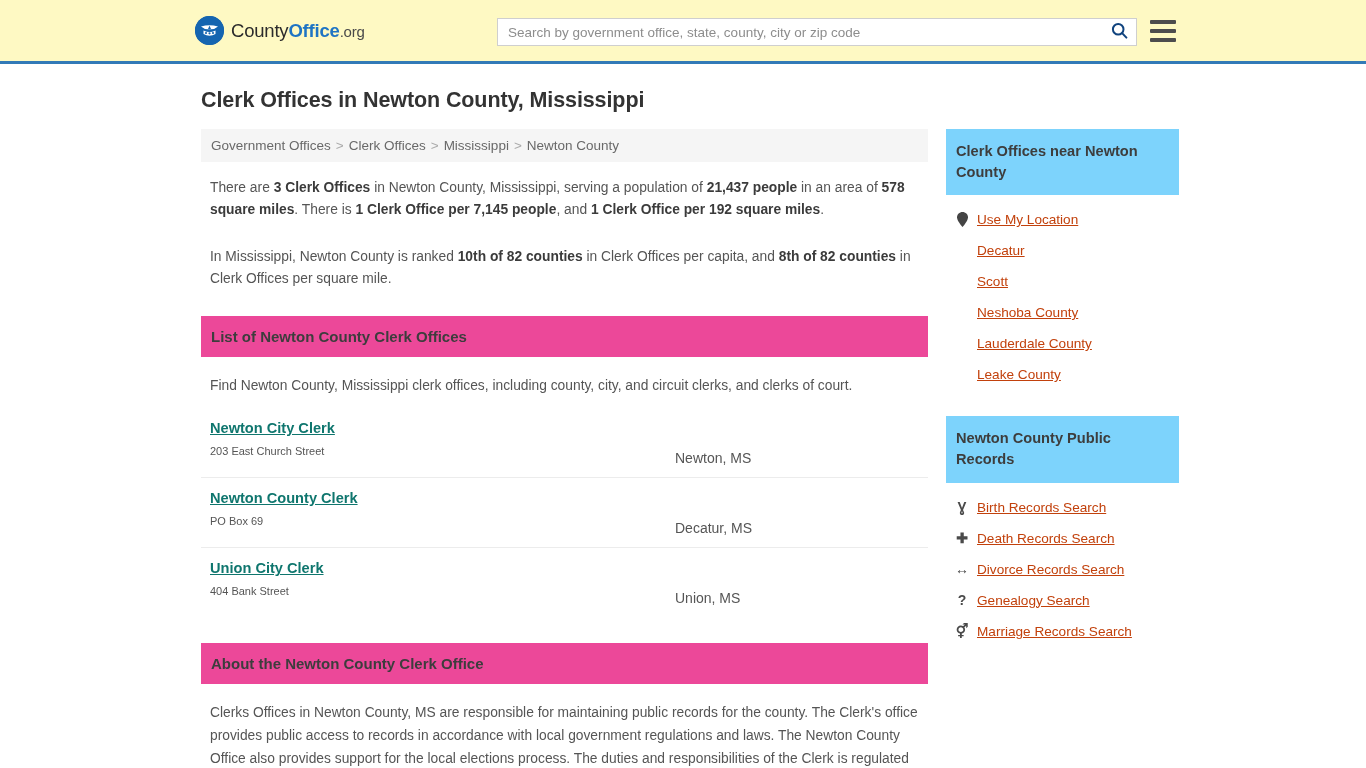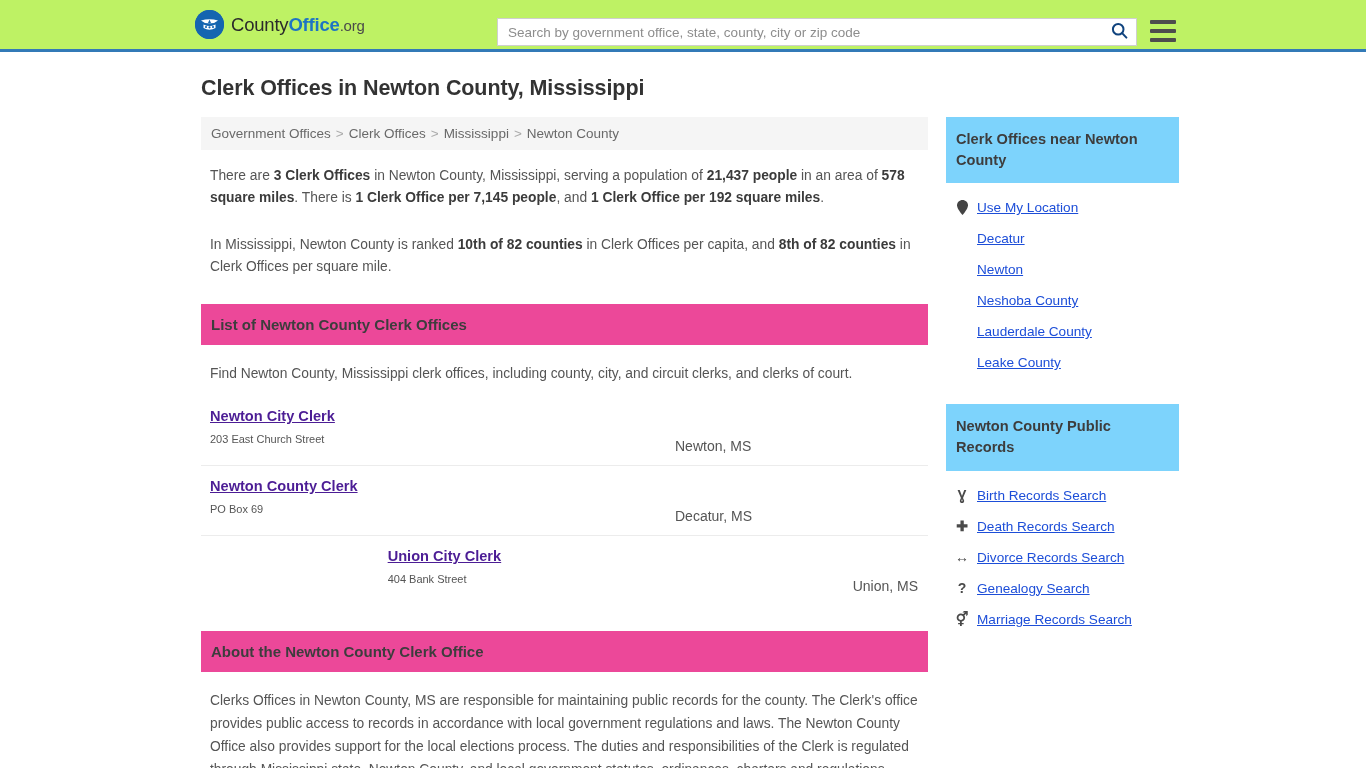--- a/index.html
+++ b/index.html
@@ -7,22 +7,22 @@
     margin: 0; padding: 0;
     width: 1366px; height: 768px;
     overflow: hidden;
     background: #ffffff;
     font-family: "Liberation Sans", sans-serif;
     -webkit-font-smoothing: antialiased;
   }
 
   
   .topbar {
-    height: 52px;
-    background: #bef264;
+    height: 64px;
+    background: #fef9c3;
     border-bottom: 3px solid #337ab7;
     display: flex;
     align-items: center;
     position: relative;
   }
   .brand {
     display: flex;
     align-items: center;
     margin-left: 195px;
     gap: 7px;
@@ -170,26 +170,26 @@
   }
 
   
   .office-list { margin-top: 11px; }
   .office-row {
     display: flex;
     align-items: flex-start;
     padding: 11px 10px 11px 9px;
     border-bottom: 1px solid #ececec;
   }
-  .office-row:last-child { border-bottom: 0; justify-content: flex-end; }
+  .office-row:last-child { border-bottom: 0; }
   .office-left { width: 465px; flex: 0 0 465px; }
   .office-name {
     font-size: 14.6px;
     font-weight: bold;
-    color: #4c1d95;
+    color: #0f766e;
     text-decoration: underline;
     display: inline-block;
     cursor: pointer;
   }
   .office-addr {
     font-size: 11px;
     color: #555555;
     margin-top: 8px;
   }
   .office-city {
@@ -219,21 +219,21 @@
   .side-links { padding-top: 9px; }
   .side-link-row {
     display: flex;
     align-items: center;
     gap: 8px;
     padding: 8px 10px 8px 9px;
     font-size: 13.6px;
   }
   .side-link-row a,
   .side-link-row .lnk {
-    color: #1d4ed8;
+    color: #c2410c;
     cursor: pointer;
   }
   .side-ico {
     width: 14px;
     flex: 0 0 14px;
     display: flex;
     align-items: center;
     justify-content: center;
     color: #4a4a4a;
     font-size: 14px;
@@ -331,21 +331,21 @@
                   </svg>
                 </span>
                 <a href="#">Use My Location</a>
               </div>
               <div class="side-link-row">
                 <span class="side-ico"></span>
                 <a href="#">Decatur</a>
               </div>
               <div class="side-link-row">
                 <span class="side-ico"></span>
-                <a href="#">Newton</a>
+                <a href="#">Scott</a>
               </div>
               <div class="side-link-row">
                 <span class="side-ico"></span>
                 <a href="#">Neshoba County</a>
               </div>
               <div class="side-link-row">
                 <span class="side-ico"></span>
                 <a href="#">Lauderdale County</a>
               </div>
               <div class="side-link-row">

